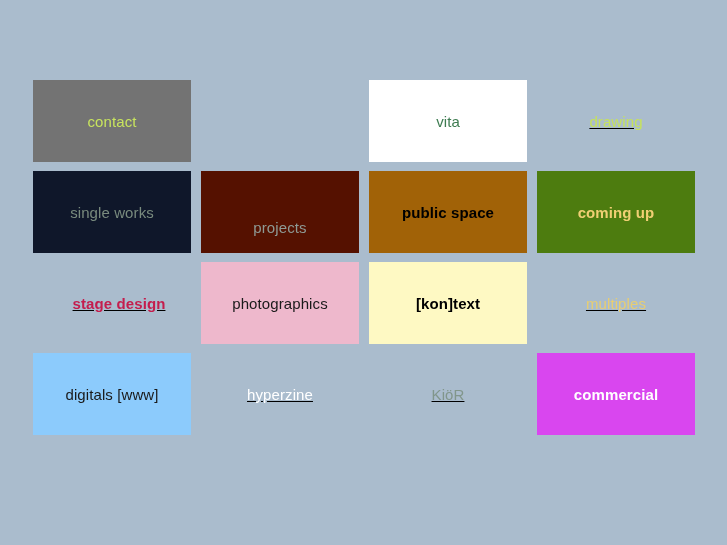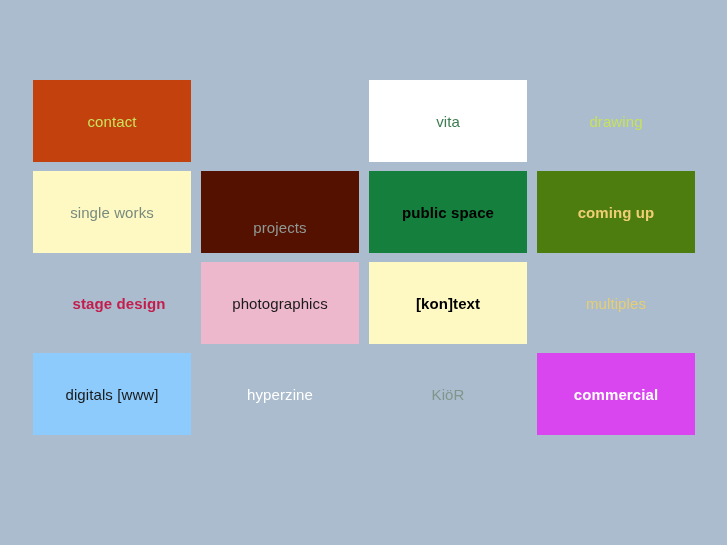--- a/index.html
+++ b/index.html
@@ -38,53 +38,54 @@
     justify-content: center;
     box-sizing: border-box;
     font-size: 15px;
     line-height: 1;
     text-align: center;
     letter-spacing: 0.1px;
     user-select: none;
   }
   .cell.empty {
     background: transparent;
+    text-decoration: underline;
   }
   .cell-label {
     display: block;
     white-space: nowrap;
   }
   .cell.bold .cell-label {
     font-weight: bold;
   }
 </style>
 </head>
 <body style="background: rgb(170, 188, 205);">
 
 <div id="stage" style="background: rgb(170, 188, 205);">
   <div class="grid" id="grid-root">
-      <div class="cell" style="background: #c2410c;">
+      <div class="cell" style="background: #737373;">
         <span class="cell-label" style="color: rgb(200, 228, 94);">contact</span>
       </div>
       <div class="cell empty">
         <span class="cell-label" style="color: transparent;"></span>
       </div>
       <div class="cell" style="background: rgb(255, 255, 255);">
         <span class="cell-label" style="color: rgb(62, 124, 81);">vita</span>
       </div>
       <div class="cell empty">
         <span class="cell-label" style="color: rgb(198, 226, 92);">drawing</span>
       </div>
-      <div class="cell" style="background: #fef9c3;">
+      <div class="cell" style="background: #0f172a;">
         <span class="cell-label" style="color: rgb(121, 139, 126);">single works</span>
       </div>
       <div class="cell" style="background: rgb(85, 17, 0);">
         <span class="cell-label" style="color: rgb(142, 154, 148); margin-top: 30px;">projects</span>
       </div>
-      <div class="cell bold" style="background: #15803d;">
+      <div class="cell bold" style="background: #a16207;">
         <span class="cell-label" style="color: rgb(0, 0, 0);">public space</span>
       </div>
       <div class="cell bold" style="background: #4d7c0f;">
         <span class="cell-label" style="color: rgb(240, 207, 116);">coming up</span>
       </div>
       <div class="cell empty bold">
         <span class="cell-label" style="color: rgb(196, 29, 77); margin-left: 14px;">stage design</span>
       </div>
       <div class="cell" style="background: rgb(238, 184, 204);">
         <span class="cell-label" style="color: rgb(26, 26, 26);">photographics</span>

